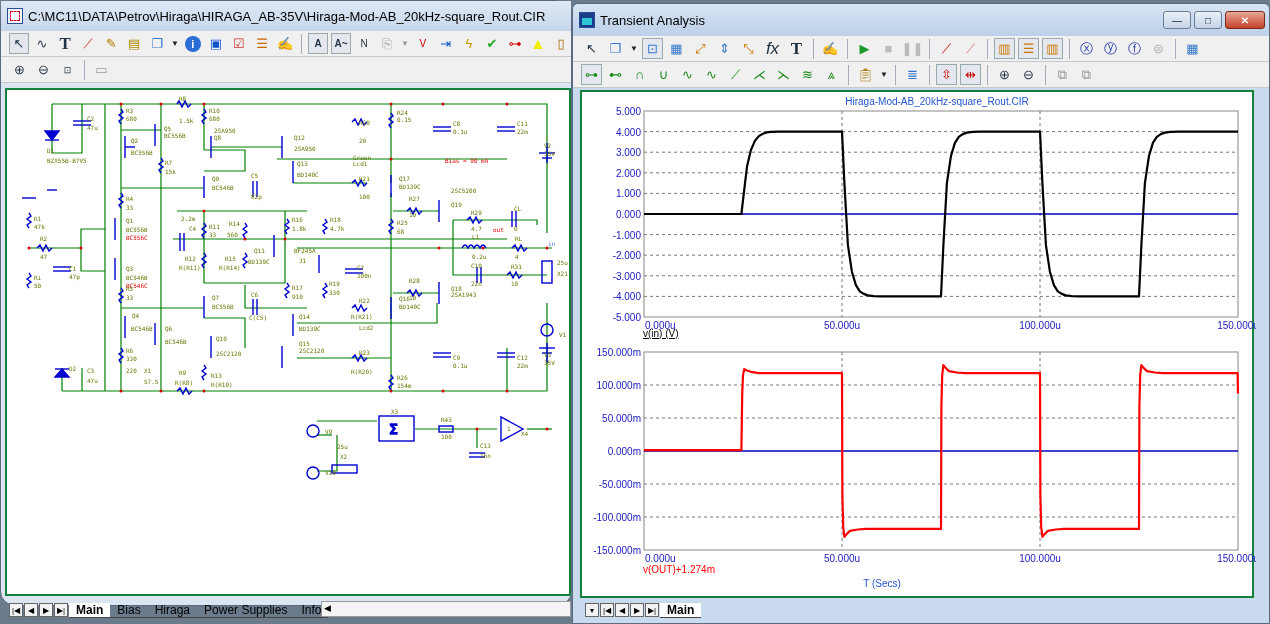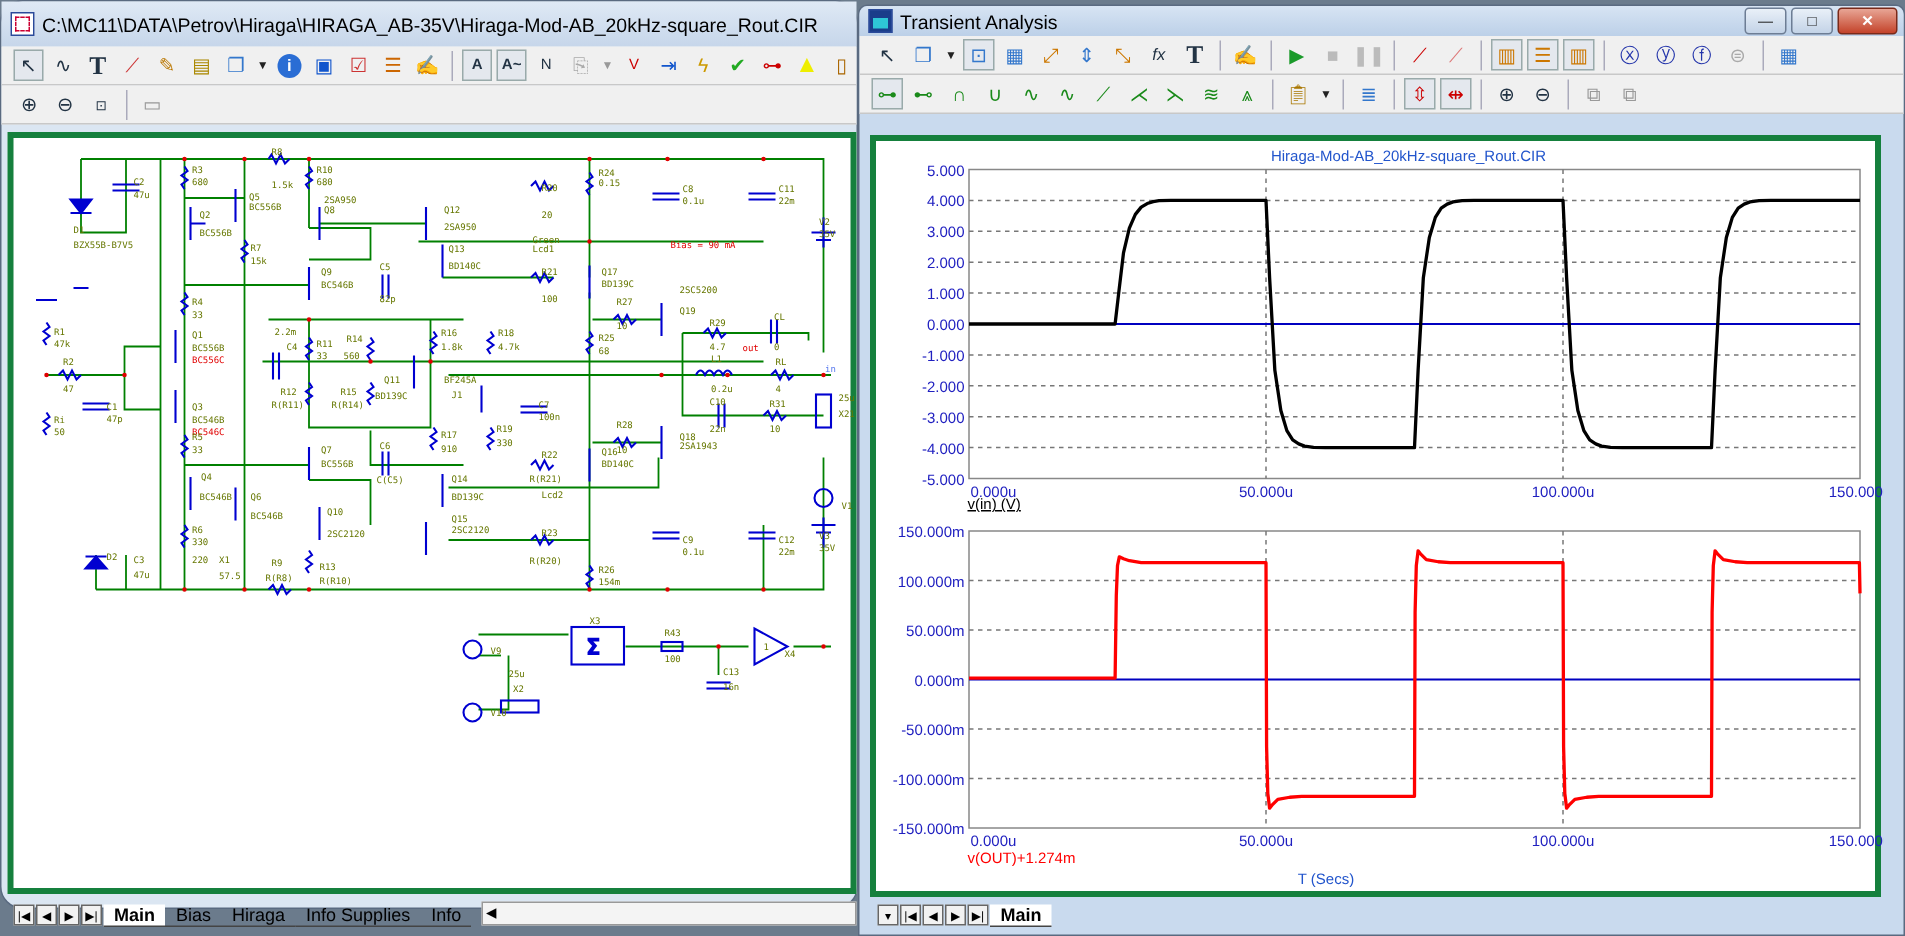--- a/index.html
+++ b/index.html
@@ -12,21 +12,21 @@
   #right-win .titlebar { background: linear-gradient(#d7e4f3, #bcd0e8); border-radius: 6px 6px 0 0; }
   .app-icon { width: 16px; height: 16px; margin-right: 5px; border: 1px solid #2a4a9a; background: #fff; position: relative; }
   .app-icon.schem::before { content: ""; position: absolute; inset: 2px; border: 1px dashed #c03; }
   .app-icon.tran { background: #1a3d8a; }
   .app-icon.tran::after { content: ""; position: absolute; left: 2px; right: 2px; top: 5px; bottom: 2px; background: #2ec6d6; }
   .toolbar { height: 26px; display: flex; align-items: center; padding-left: 8px; gap: 3px; background: #f0f0f0; border-bottom: 1px solid #c8c8c8; }
   .tb { width: 21px; height: 21px; display: flex; align-items: center; justify-content: center; font-size: 13px; color: #234; border: 1px solid transparent; }
   .tb.pressed { border: 1px solid #9aa; background: #e4e8ee; }
   .tb-sep { width: 1px; height: 20px; background: #aab; margin: 0 3px; }
   .tb-drop { font-size: 8px; width: 10px; text-align: center; color: #222; }
-  .canvas { position: absolute; background: #fff; border: 4px solid #15803d; text-decoration: underline; }
+  .canvas { position: absolute; background: #fff; border: 2px solid #15803d; text-decoration: underline; }
   #schem-canvas { left: 4px; top: 87px; width: 566px; height: 508px; }
   #plot-canvas { left: 7px; top: 86px; width: 674px; height: 508px; }
   .tabbar { position: absolute; height: 22px; display: flex; align-items: center; font-size: 12px; }
   .navbtn { width: 14px; height: 14px; border: 1px solid #666; background: #f2f2f2; font-size: 8px; display: flex; align-items: center; justify-content: center; margin-right: 1px; color:#000;}
   .tab { padding: 0 7px; border-bottom: 1px solid #444; position: relative; }
   .tab.active { font-weight: bold; background: #fff; }
   .wbtn { width: 28px; height: 18px; border: 1px solid #6d7d94; border-radius: 3px; background: linear-gradient(#e9f0f8, #c3d3e7); margin-left: 3px; display: flex; align-items: center; justify-content: center; font-size: 10px; color: #222; }
   .wbtn.close { width: 40px; background: linear-gradient(#e8a595, #c4432a); color: #fff; font-weight: bold; border-color: #7a2a1a; }
   svg text { font-family: "Liberation Sans", sans-serif; }
   .sch text { font-family: "DejaVu Sans Mono", monospace; font-size: 6px; fill: #667700; }
@@ -421,47 +421,47 @@
   </div>
 
   <div class="tabbar" style="left:8px;top:598px">
     <span class="navbtn">|◀</span>
     <span class="navbtn">◀</span>
     <span class="navbtn">▶</span>
     <span class="navbtn">▶|</span>
     <span class="tab active">Main</span>
     <span class="tab">Bias</span>
     <span class="tab">Hiraga</span>
-    <span class="tab">Info Supplies</span>
+    <span class="tab">Power Supplies</span>
     <span class="tab">Info</span>
   </div>
   <div style="position:absolute;left:320px;top:600px;width:250px;height:16px;border:1px solid #999;background:#f4f4f4">
     <span style="position:absolute;left:2px;top:1px;font-size:9px">◀</span>
   </div>
 </div>
 
 <div id="right-win" class="win">
-  <div class="titlebar" style="height:20px">
+  <div class="titlebar" style="height:32px">
     <span class="app-icon tran"></span>
     <span>Transient Analysis</span>
     <span style="flex:1"></span>
     <span class="wbtn">—</span>
     <span class="wbtn">□</span>
     <span class="wbtn close" style="margin-right:4px">✕</span>
   </div>
   <div class="toolbar">
     <span class="tb">↖</span>
     <span class="tb" style="color:#37c">❐</span>
     <span class="tb-drop">▼</span>
     <span class="tb pressed" style="color:#37c">⊡</span>
     <span class="tb" style="color:#37c">▦</span>
     <span class="tb" style="color:#c70">⤢</span>
     <span class="tb" style="color:#37c">⇕</span>
     <span class="tb" style="color:#c70">⤡</span>
-    <span class="tb" style="font-style:italic;font-size:11px">fx</span>
+    <span class="tb" style="font-style:italic;font-size:17px">fx</span>
     <span class="tb" style="font-family:'Liberation Serif',serif;font-weight:bold;font-size:17px">T</span>
     <span class="tb-sep"></span>
     <span class="tb" style="color:#a70">✍</span>
     <span class="tb-sep"></span>
     <span class="tb" style="color:#1a9a2a">▶</span>
     <span class="tb" style="color:#bbb">■</span>
     <span class="tb" style="color:#bbb">❚❚</span>
     <span class="tb-sep"></span>
     <span class="tb" style="color:#c00">⟋</span>
     <span class="tb" style="color:#d77">⟋</span>

